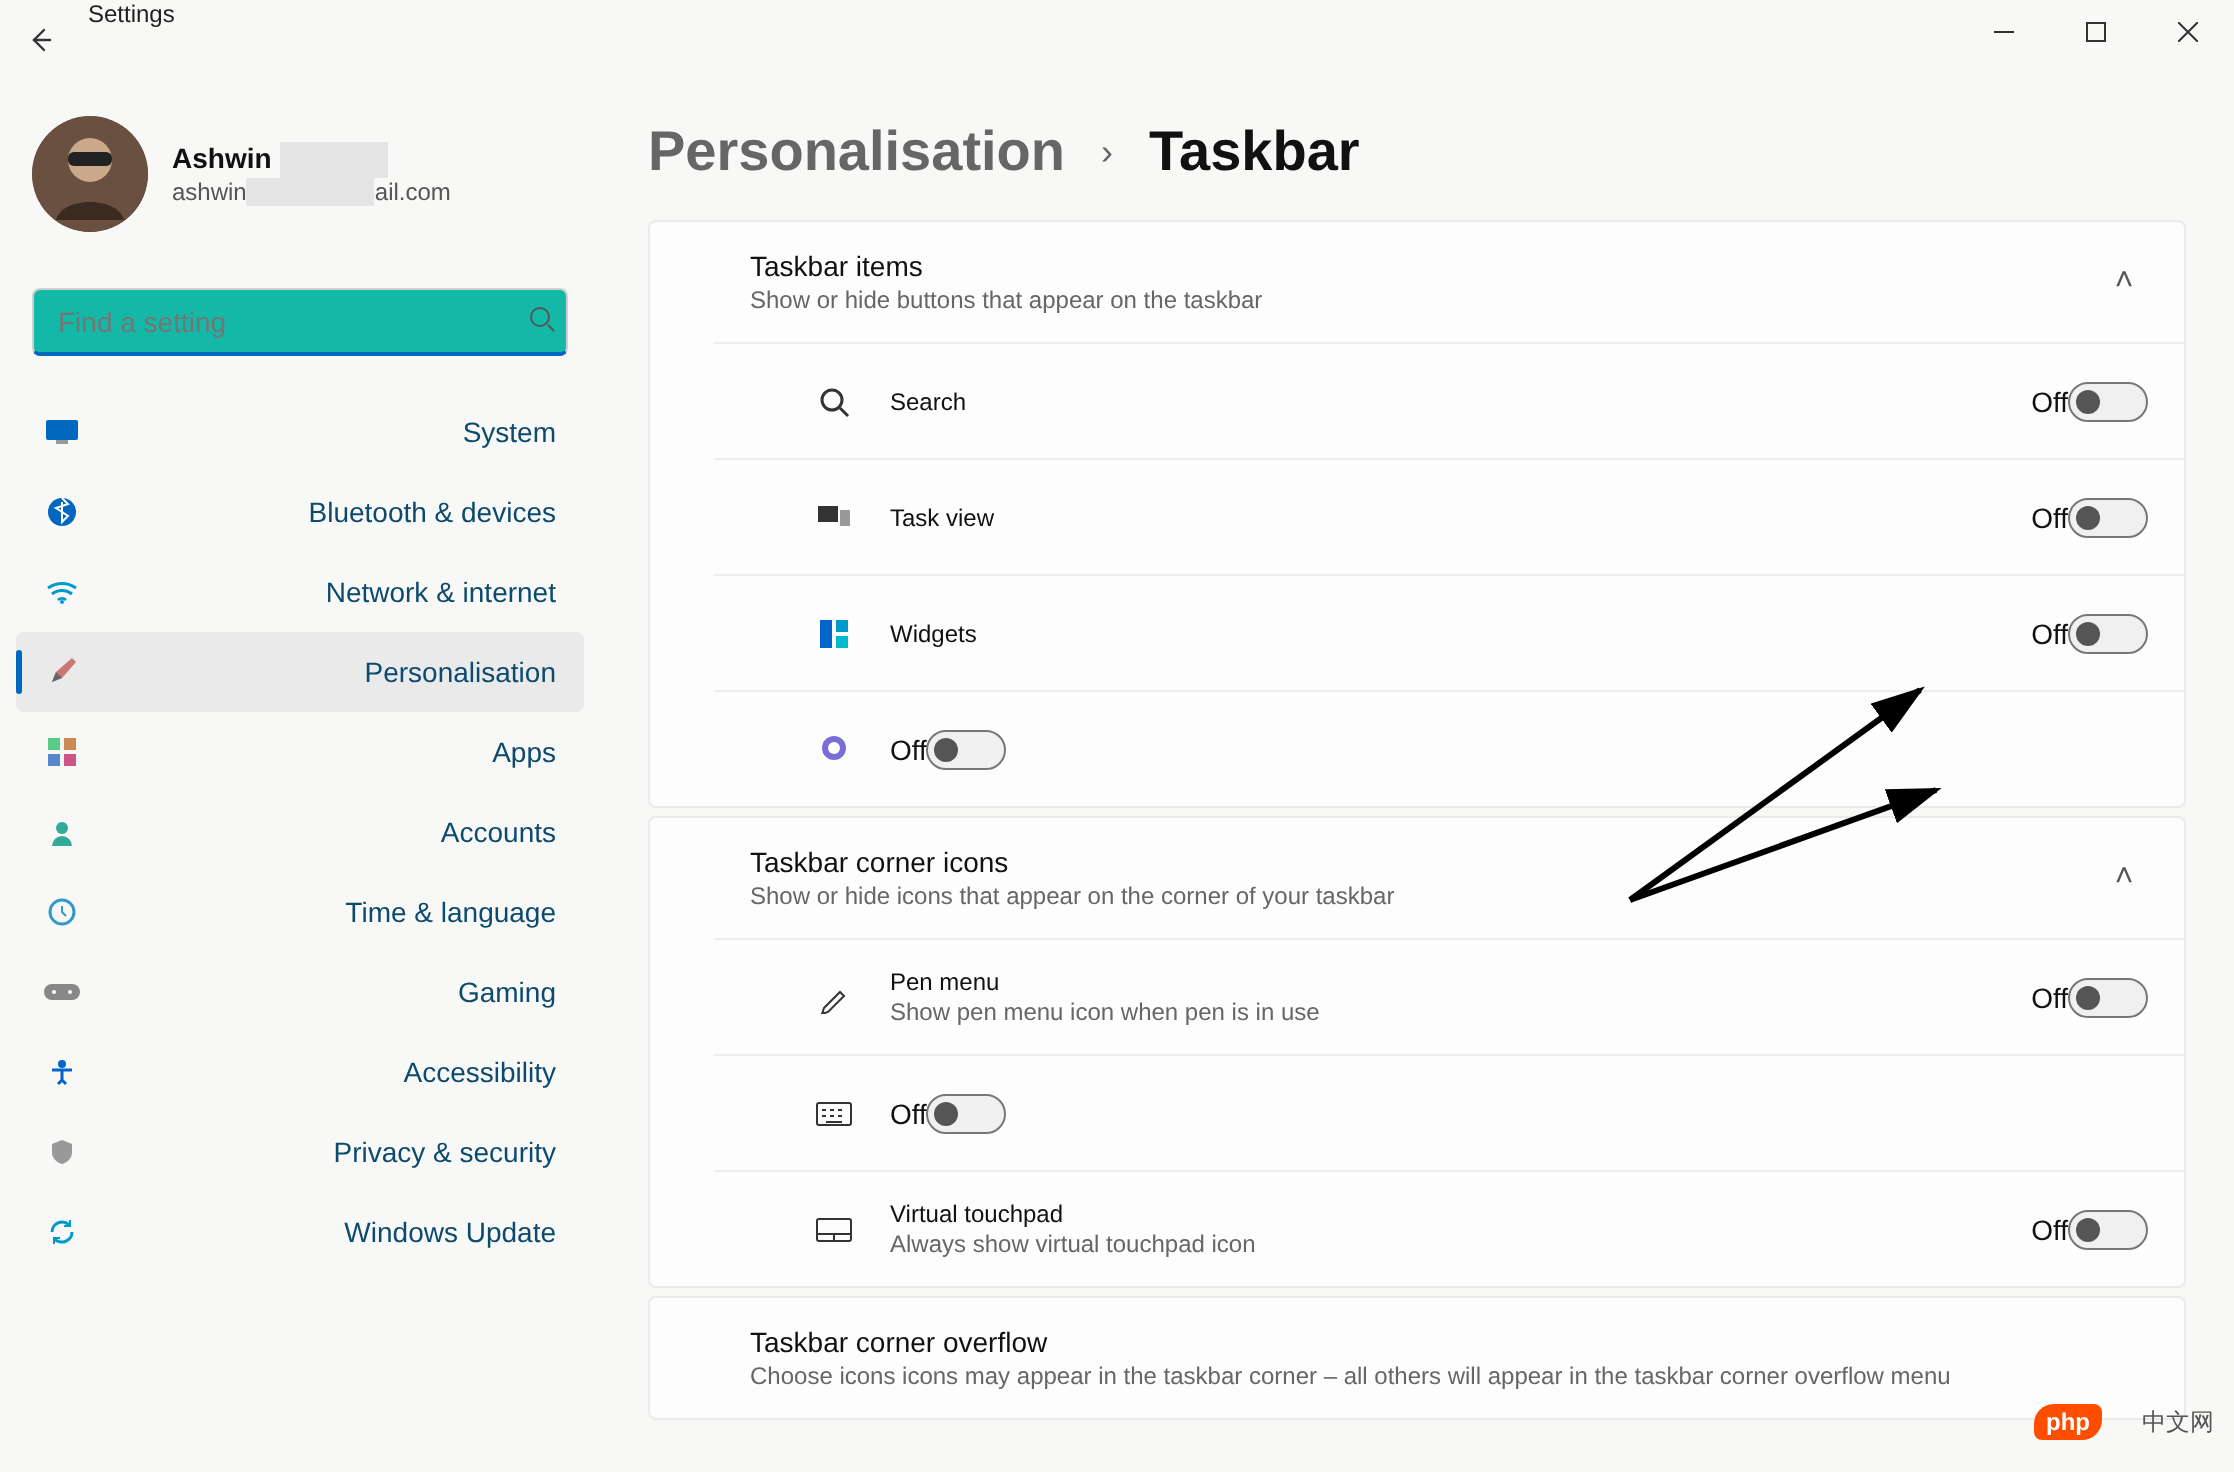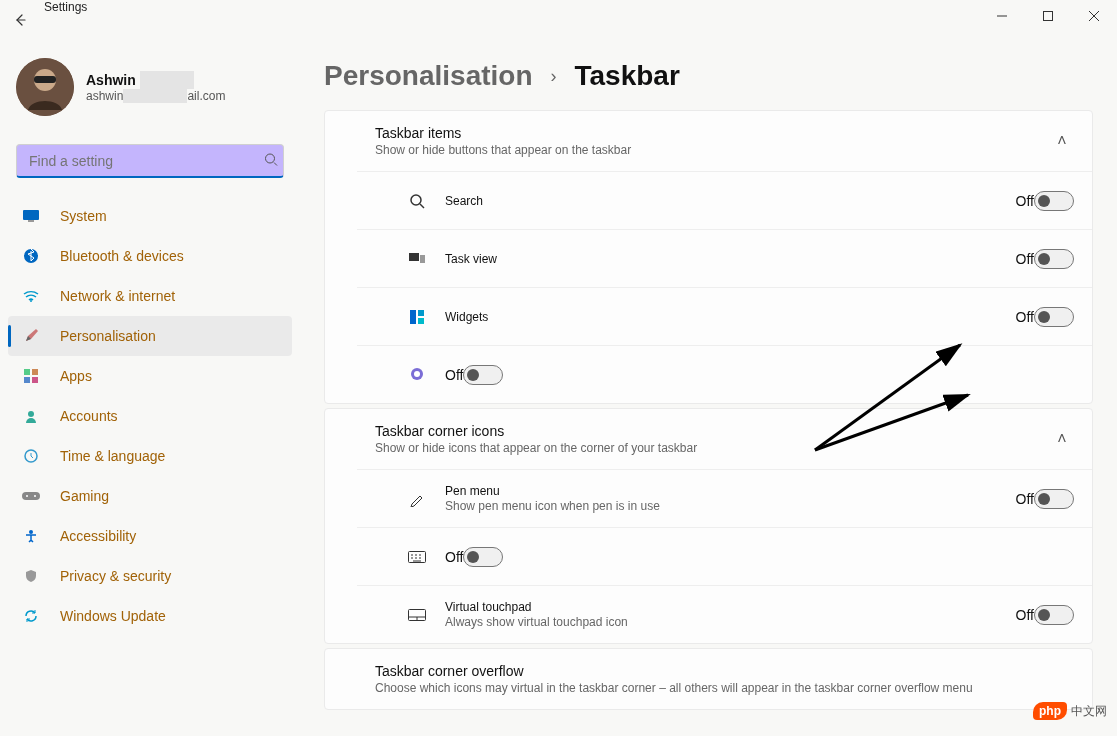--- a/index.html
+++ b/index.html
@@ -14,25 +14,25 @@
 .layout { display: flex; height: calc(100% - 48px); }
 .sidebar { width: 300px; padding: 10px 8px 10px 8px; }
 .user-block { display: flex; align-items: center; gap: 12px; padding: 0 8px 16px 8px; }
 .avatar { width: 58px; height: 58px; border-radius: 50%; background: linear-gradient(135deg,#8a6d5b,#5a4030); display:flex; align-items:center; justify-content:center; color:#fff; font-size:24px; overflow:hidden;}
 .avatar svg { width:58px; height:58px;}
 .user-name { font-weight: 600; font-size: 14px; color:#111;}
 .user-email { font-size: 12px; color:#555; }
 .redact { display:inline-block; background:#e4e4e4; color:transparent; }
 
 .search-wrap { position: relative; margin: 12px 8px 18px 8px; }
-.search-input { width: 100%; height: 34px; padding: 0 36px 0 12px; border: 1px solid #d0d0d0; border-bottom: 2px solid #0067c0; border-radius: 4px; background:#c4b5fd; font-size:14px; outline:none;}
+.search-input { width: 100%; height: 34px; padding: 0 36px 0 12px; border: 1px solid #d0d0d0; border-bottom: 2px solid #0067c0; border-radius: 4px; background:#14b8a6; font-size:14px; outline:none;}
 .search-icon-btn { position: absolute; right: 6px; top: 50%; transform: translateY(-50%); background:transparent; border:none; }
 
 .nav { list-style: none; }
-.nav-item { display: flex; align-items: center; gap: 20px; height: 40px; padding: 0 14px; border-radius: 4px; cursor: pointer; font-size:14px; color:#a16207; position:relative;}
+.nav-item { display: flex; align-items: center; gap: 20px; height: 40px; padding: 0 14px; border-radius: 4px; cursor: pointer; font-size:14px; color:#0c4a6e; position:relative;justify-content:space-between;}
 .nav-item.active { background:#eaeaea; }
 .nav-item.active::before { content:""; position:absolute; left:0; top:9px; bottom:9px; width:3px; background:#0067c0; border-radius:3px;}
 .nav-icon { width:18px; height:18px; display:flex; align-items:center; justify-content:center; font-size:15px;}
 
 .main { flex: 1; padding: 10px 24px 0 24px; overflow-y:auto;}
 .breadcrumb { display:flex; align-items:center; gap: 18px; margin-bottom: 18px; margin-top: 2px;}
 .bc-link { font-size: 28px; font-weight:600; color:#666; cursor:pointer;}
 .bc-sep { font-size: 18px; color:#666;}
 .bc-current { font-size: 28px; font-weight:600; color:#111;}
 
@@ -48,21 +48,21 @@
 .row-icon { width:28px; display:flex; align-items:center; justify-content:center; margin-right:14px;}
 .row-text { flex:1; }
 .row-title { font-size:12px; color:#111;}
 .row-sub { font-size:12px; color:#666; margin-top:1px;}
 .state-label { font-size:14px; color:#111; }
 
 .toggle { width:40px; height:20px; border-radius:10px; border:1px solid #777; background:#f0f0f0; position:relative; cursor:pointer; display:inline-block;}
 .toggle::after { content:""; position:absolute; left:3px; top:3px; width:12px; height:12px; border-radius:50%; background:#555;}
 
 .arrows { position:absolute; pointer-events:none; }
-.watermark { position:absolute; right:10px; bottom:16px; display:flex; align-items:center; gap:4px; font-size:12px; color:#555;}
+.watermark { position:absolute; right:10px; bottom:16px; display:flex; align-items:center; gap:20px; font-size:12px; color:#555;}
 .wm-badge { background:#ff4d00; color:#fff; font-weight:700; padding:2px 6px; border-radius:10px 4px 10px 4px; font-size:12px;}
 </style>
 </head>
 <body>
 
 <div class="titlebar">
   <button class="back-btn">
     <svg width="16" height="16" viewBox="0 0 16 16">
         <path d="M10 3 5 8l5 5" stroke="#333" stroke-width="1.2" fill="none" stroke-linecap="round"></path>
         <path d="M5 8h8" stroke="#333" stroke-width="1.2" stroke-linecap="round"></path>
@@ -330,21 +330,21 @@
           </div>
         <span class="state-label">Off</span>
         <span class="toggle"></span>
       </div>
     </div>
 
     <div class="panel">
       <div class="panel-header">
         <div class="hdr-text">
           <div class="panel-title">Taskbar corner overflow</div>
-          <div class="panel-sub">Choose which icons may virtual in the taskbar corner – all others will appear in the taskbar corner overflow menu</div>
+          <div class="panel-sub">Choose icons icons may appear in the taskbar corner – all others will appear in the taskbar corner overflow menu</div>
         </div>
       </div>
     </div>
   </main>
 </div>
 
 <svg class="arrows" style="left:0;top:0;width:1117px;height:736px;position:absolute;">
   <defs>
       <marker id="ah" markerWidth="10" markerHeight="10" refX="8" refY="3" orient="auto">
         <path d="M0,0 L9,3 L0,6 z" fill="#000"></path>

